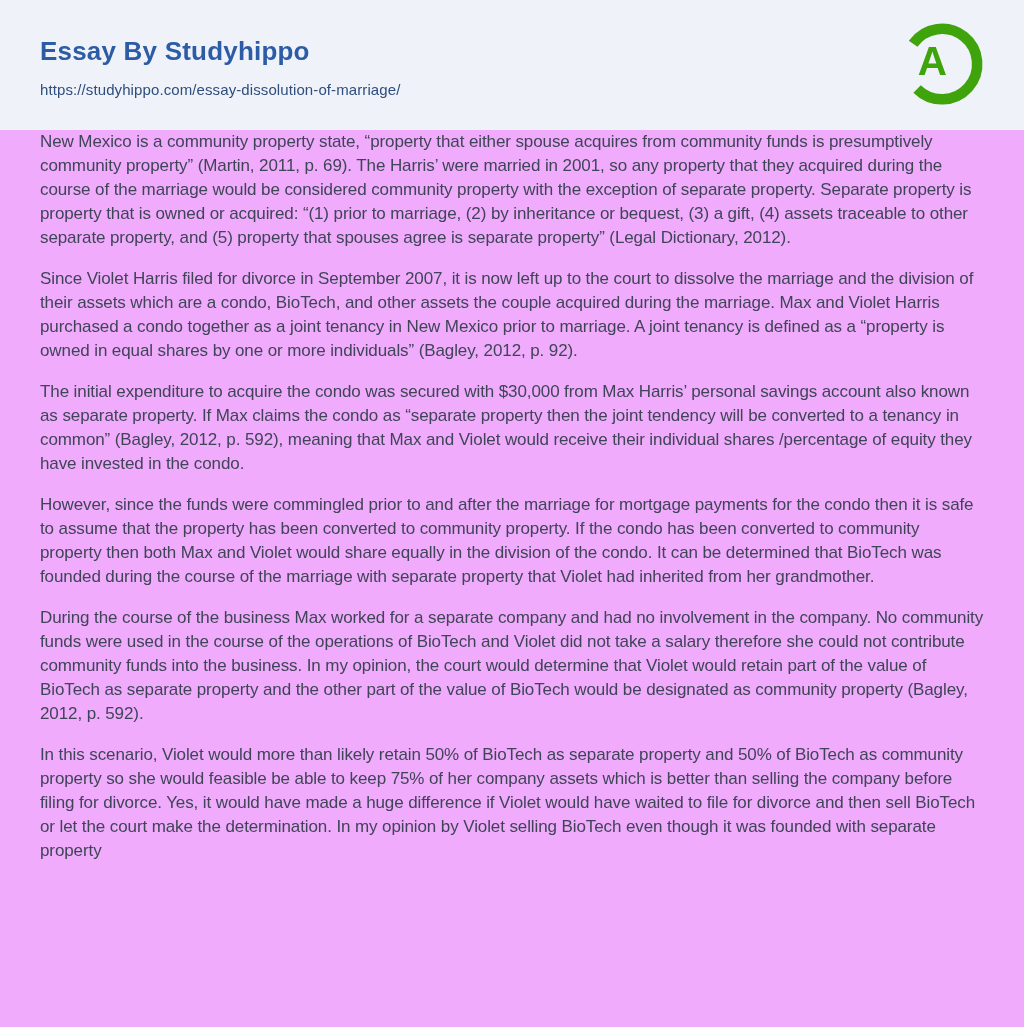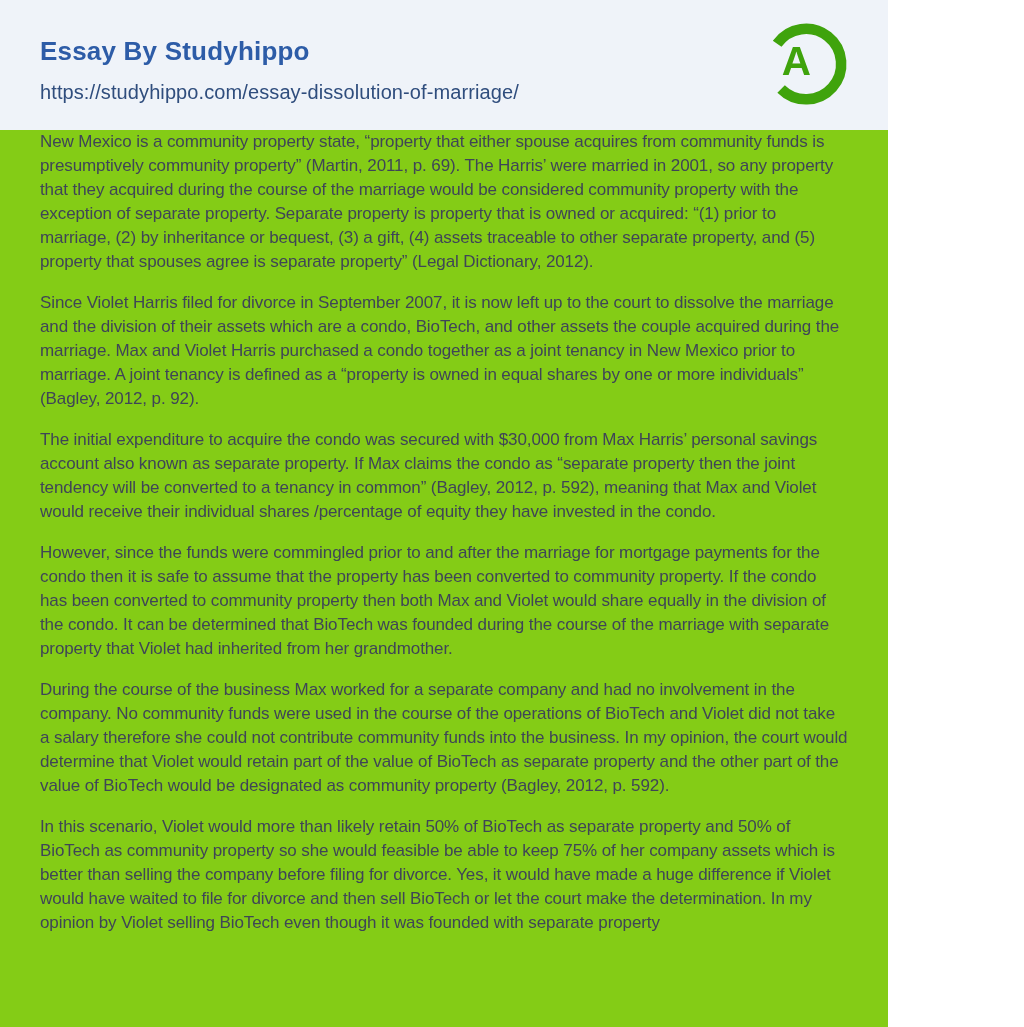--- a/index.html
+++ b/index.html
@@ -5,42 +5,42 @@
   * { box-sizing: border-box; }
   html, body {
     margin: 0;
     padding: 0;
     width: 1024px;
     height: 1027px;
     background: #ffffff;
     font-family: "Liberation Sans", sans-serif;
   }
   .page {
-    width: 888px;
+    width: 1024px;
     height: 1027px;
-    background: #84cc16;
+    background: #f0abfc;
     overflow: hidden;
   }
   .header {
     position: relative;
     width: 100%;
     height: 130px;
     background: #eff3f9;
     padding: 36px 40px 0 40px;
   }
   .site-title {
     font-size: 26px;
     font-weight: bold;
     color: #2d5ca7;
     letter-spacing: 0.2px;
     line-height: 1.2;
   }
   .source-url {
     margin-top: 14px;
-    font-size: 20px;
+    font-size: 15px;
     color: #2f4d7d;
     text-decoration: none;
     display: inline-block;
     letter-spacing: 0.1px;
   }
   .logo {
     position: absolute;
     top: 20px;
     right: 38px;
     width: 88px;

